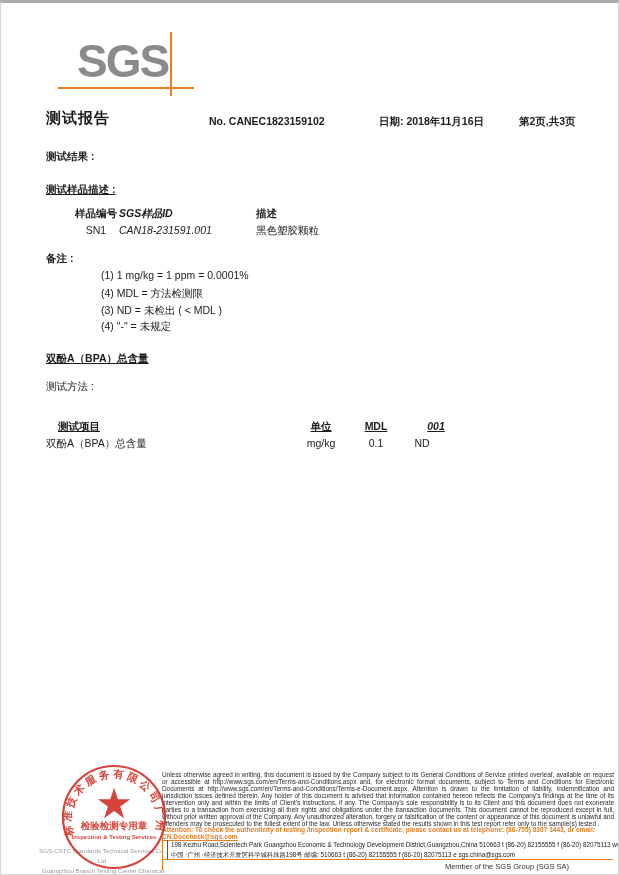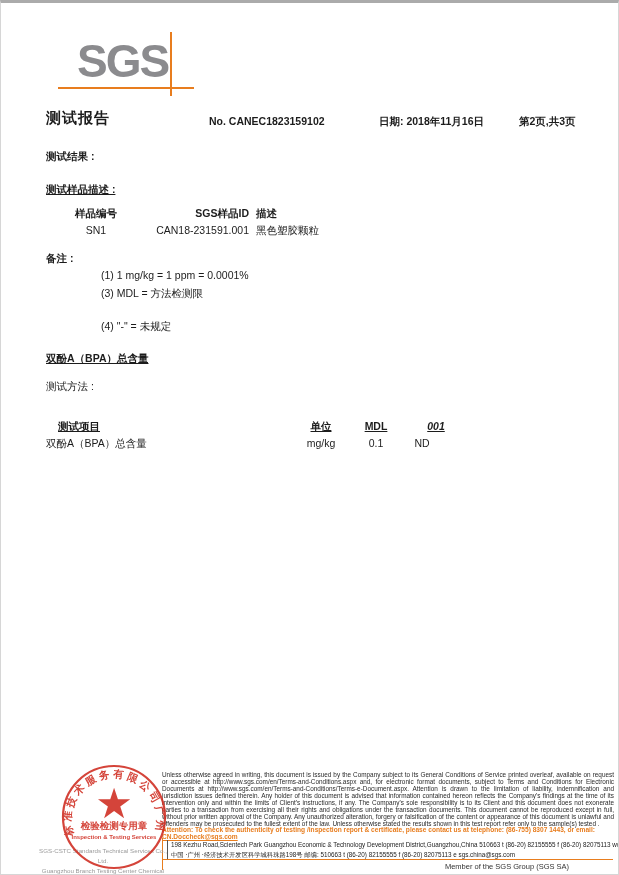--- a/index.html
+++ b/index.html
@@ -19,21 +19,21 @@
   .report-title { left:45px; top:106px; font-size:15px; font-weight:bold; letter-spacing:1px; }
   .report-no { left:208px; top:112px; font-size:10.5px; font-weight:bold; }
   .report-date { left:378px; top:112px; font-size:10.5px; font-weight:bold; }
   .report-page { left:518px; top:112px; font-size:10.5px; font-weight:bold; }
   .sec-label { font-size:10.5px; font-weight:bold; }
   .u { text-decoration:underline; }
   
   .stable-h { font-size:10.5px; font-weight:bold; }
   .stable-c { font-size:10.5px; }
   .col-sn { left:45px; width:100px; text-align:center; }
-  .col-id { left:118px; width:130px; text-align:right; }
+  .col-id { left:118px; width:130px; text-align:left;font-style:italic; }
   .col-desc { left:255px; }
   
   .note-line { left:100px; font-size:10.5px; line-height:19px; }
   
   .method-text { left:100px; top:376px; width:482px; font-size:10.8px; line-height:19px; }
   
   .rt-h { font-size:10.5px; font-weight:bold; text-decoration:underline; }
   .rt-c { font-size:10.5px; }
   .rt-col1h { left:57px; }
   .rt-col1 { left:45px; }
@@ -76,21 +76,22 @@
   <div class="abs stable-h col-sn" style="top:204px;">样品编号</div>
   <div class="abs stable-h col-id" style="top:204px;">SGS样品ID</div>
   <div class="abs stable-h col-desc" style="top:204px;">描述</div>
 
   <div class="abs stable-c col-sn" style="top:221px;">SN1</div>
   <div class="abs stable-c col-id" style="top:221px;">CAN18-231591.001</div>
   <div class="abs stable-c col-desc" style="top:221px;">黑色塑胶颗粒</div>
 
   <div class="abs sec-label" style="left:45px; top:249px;">备注 :</div>
   <div class="abs note-line" style="top:263px;">(1) 1 mg/kg = 1 ppm = 0.0001%</div>
-  <div class="abs note-line" style="top:281px;">(3) MDL = 方法检测限</div>
+  <div class="abs note-line" style="top:281px;">(4) MDL = 方法检测限</div>
+  <div class="abs note-line" style="top:298px;">(3) ND = 未检出 ( &lt; MDL )</div>
   <div class="abs note-line" style="top:314px;">(4) "-" = 未规定</div>
 
   <div class="abs sec-label u" style="left:45px; top:349px;">双酚A（BPA）总含量</div>
 
   <div class="abs sec-label" style="left:45px; top:377px; font-weight:normal;">测试方法 :</div>
 
   <div class="abs rt-h rt-col1h" style="top:417px;">测试项目</div>
   <div class="abs rt-h rt-col2" style="top:417px;">单位</div>
   <div class="abs rt-h rt-col3" style="top:417px;">MDL</div>
   <div class="abs rt-h rt-col4" style="top:417px;">001</div>

